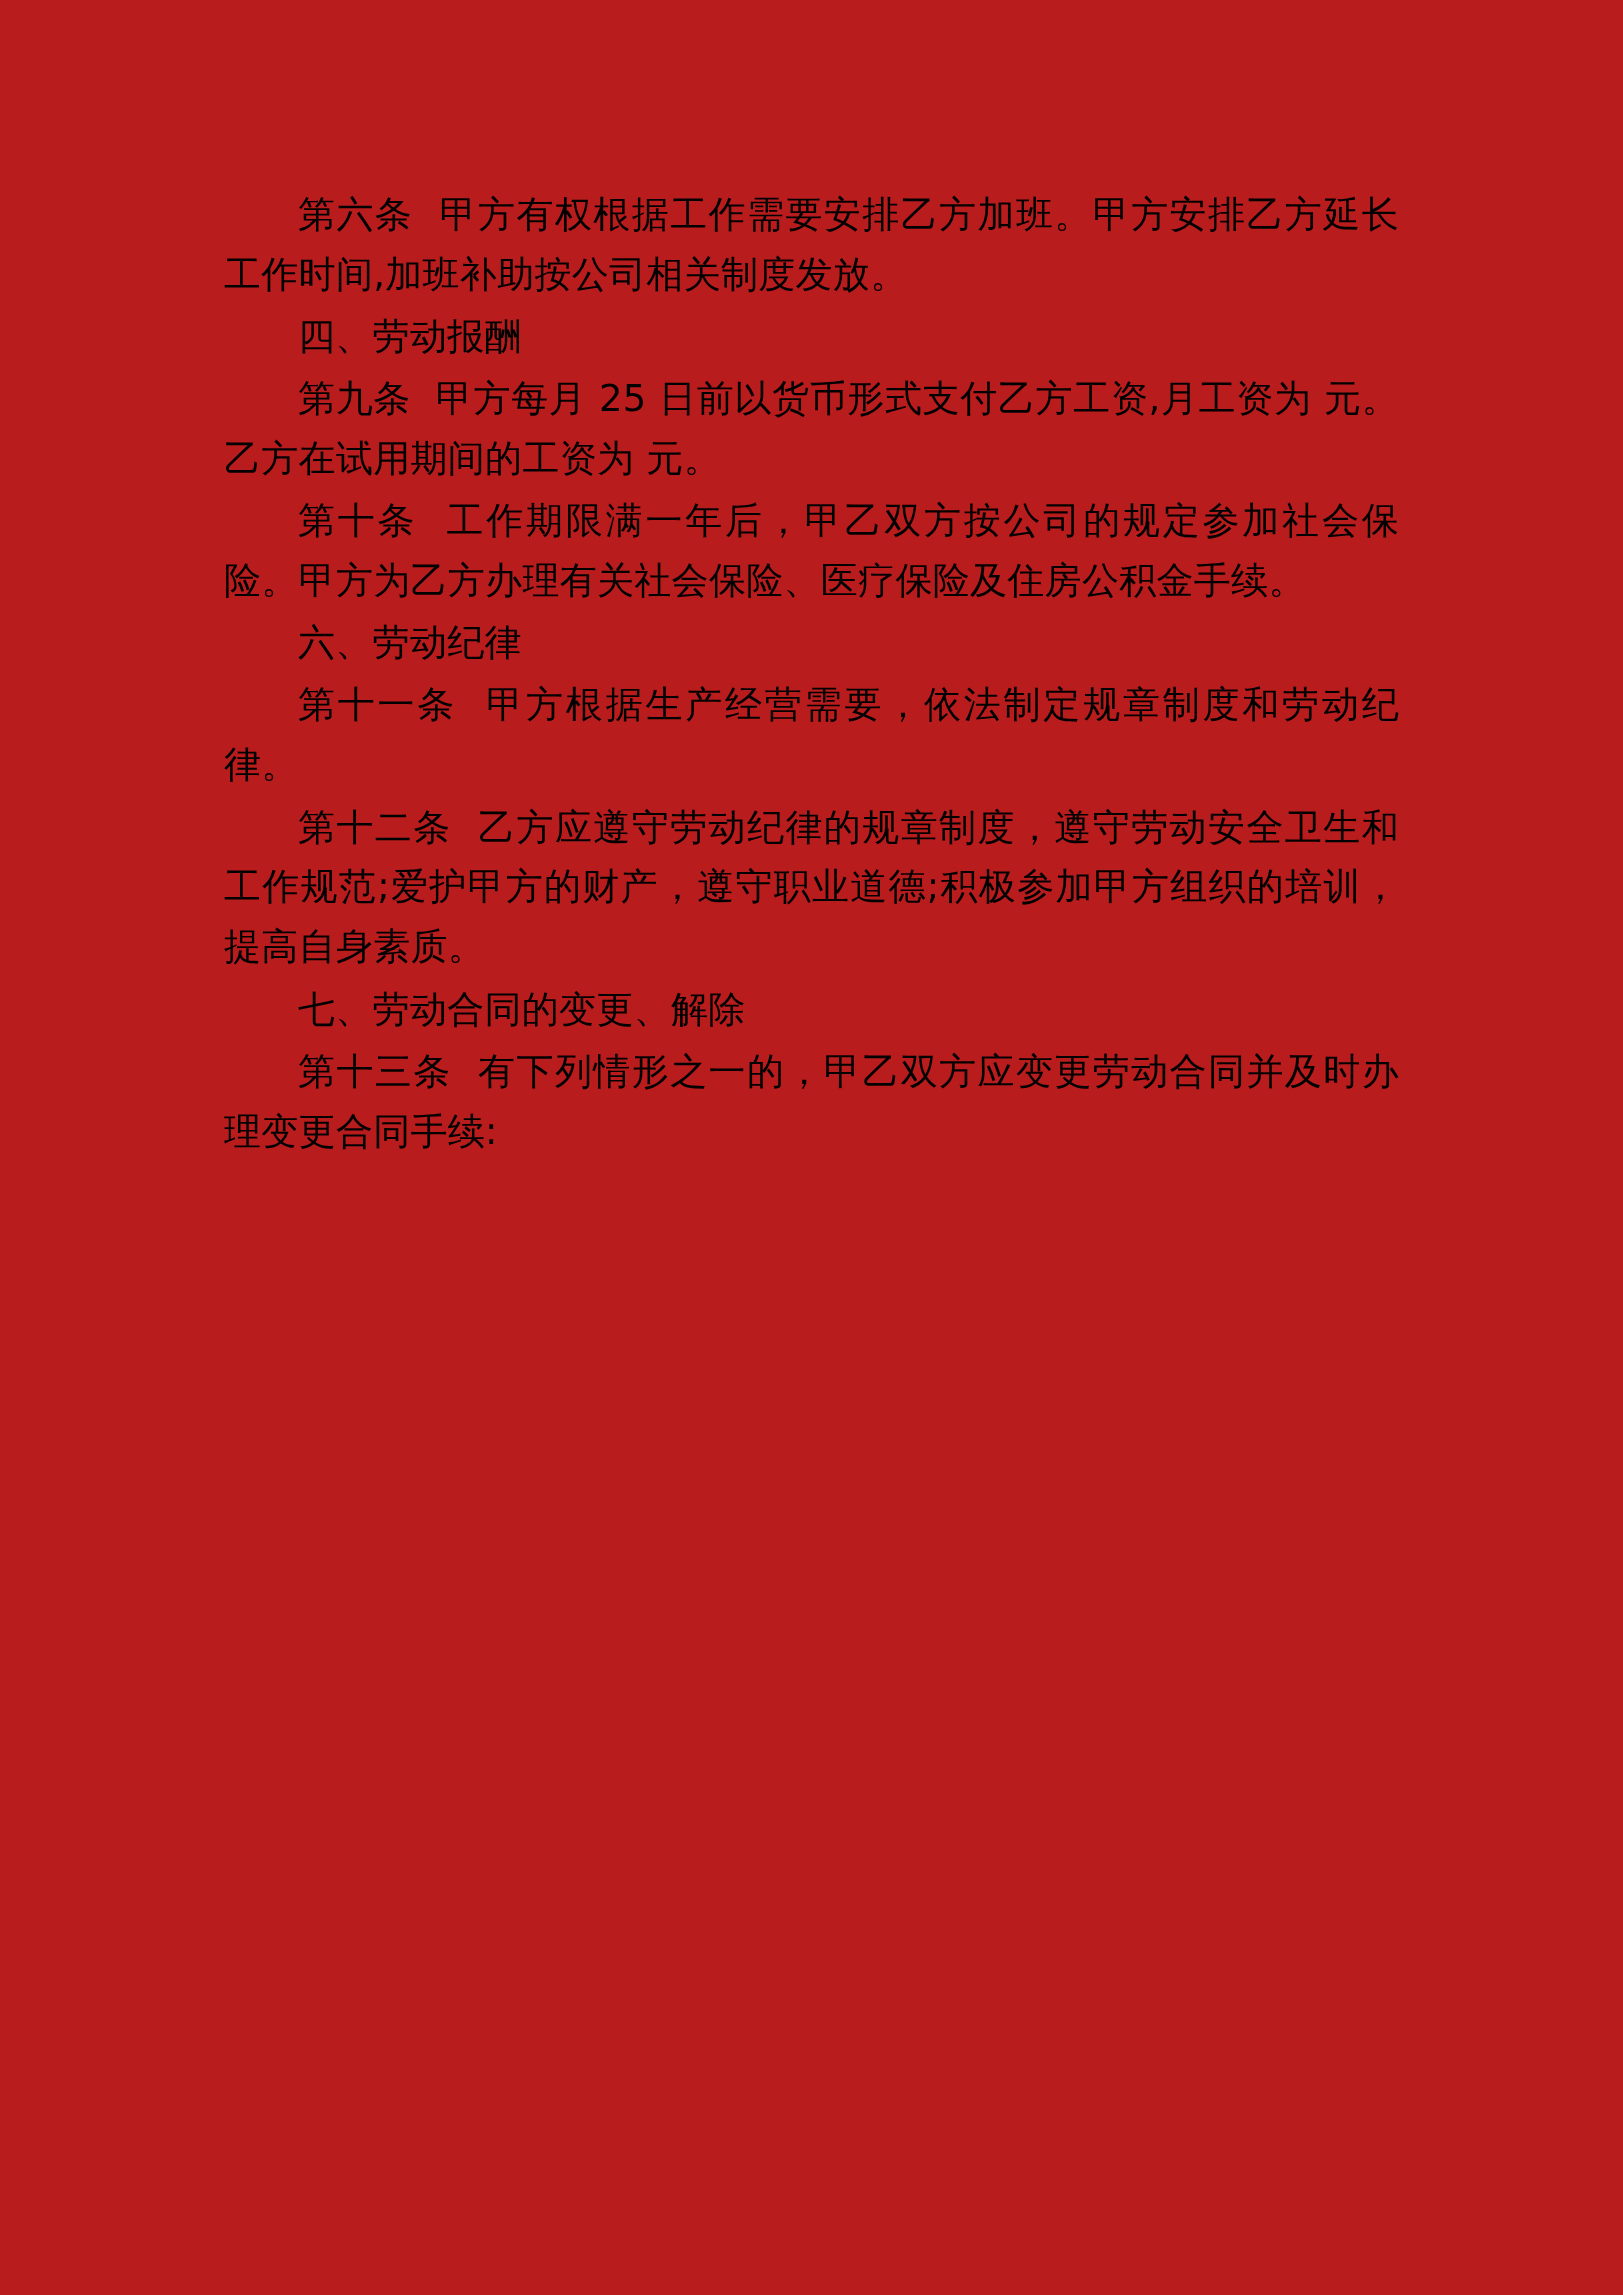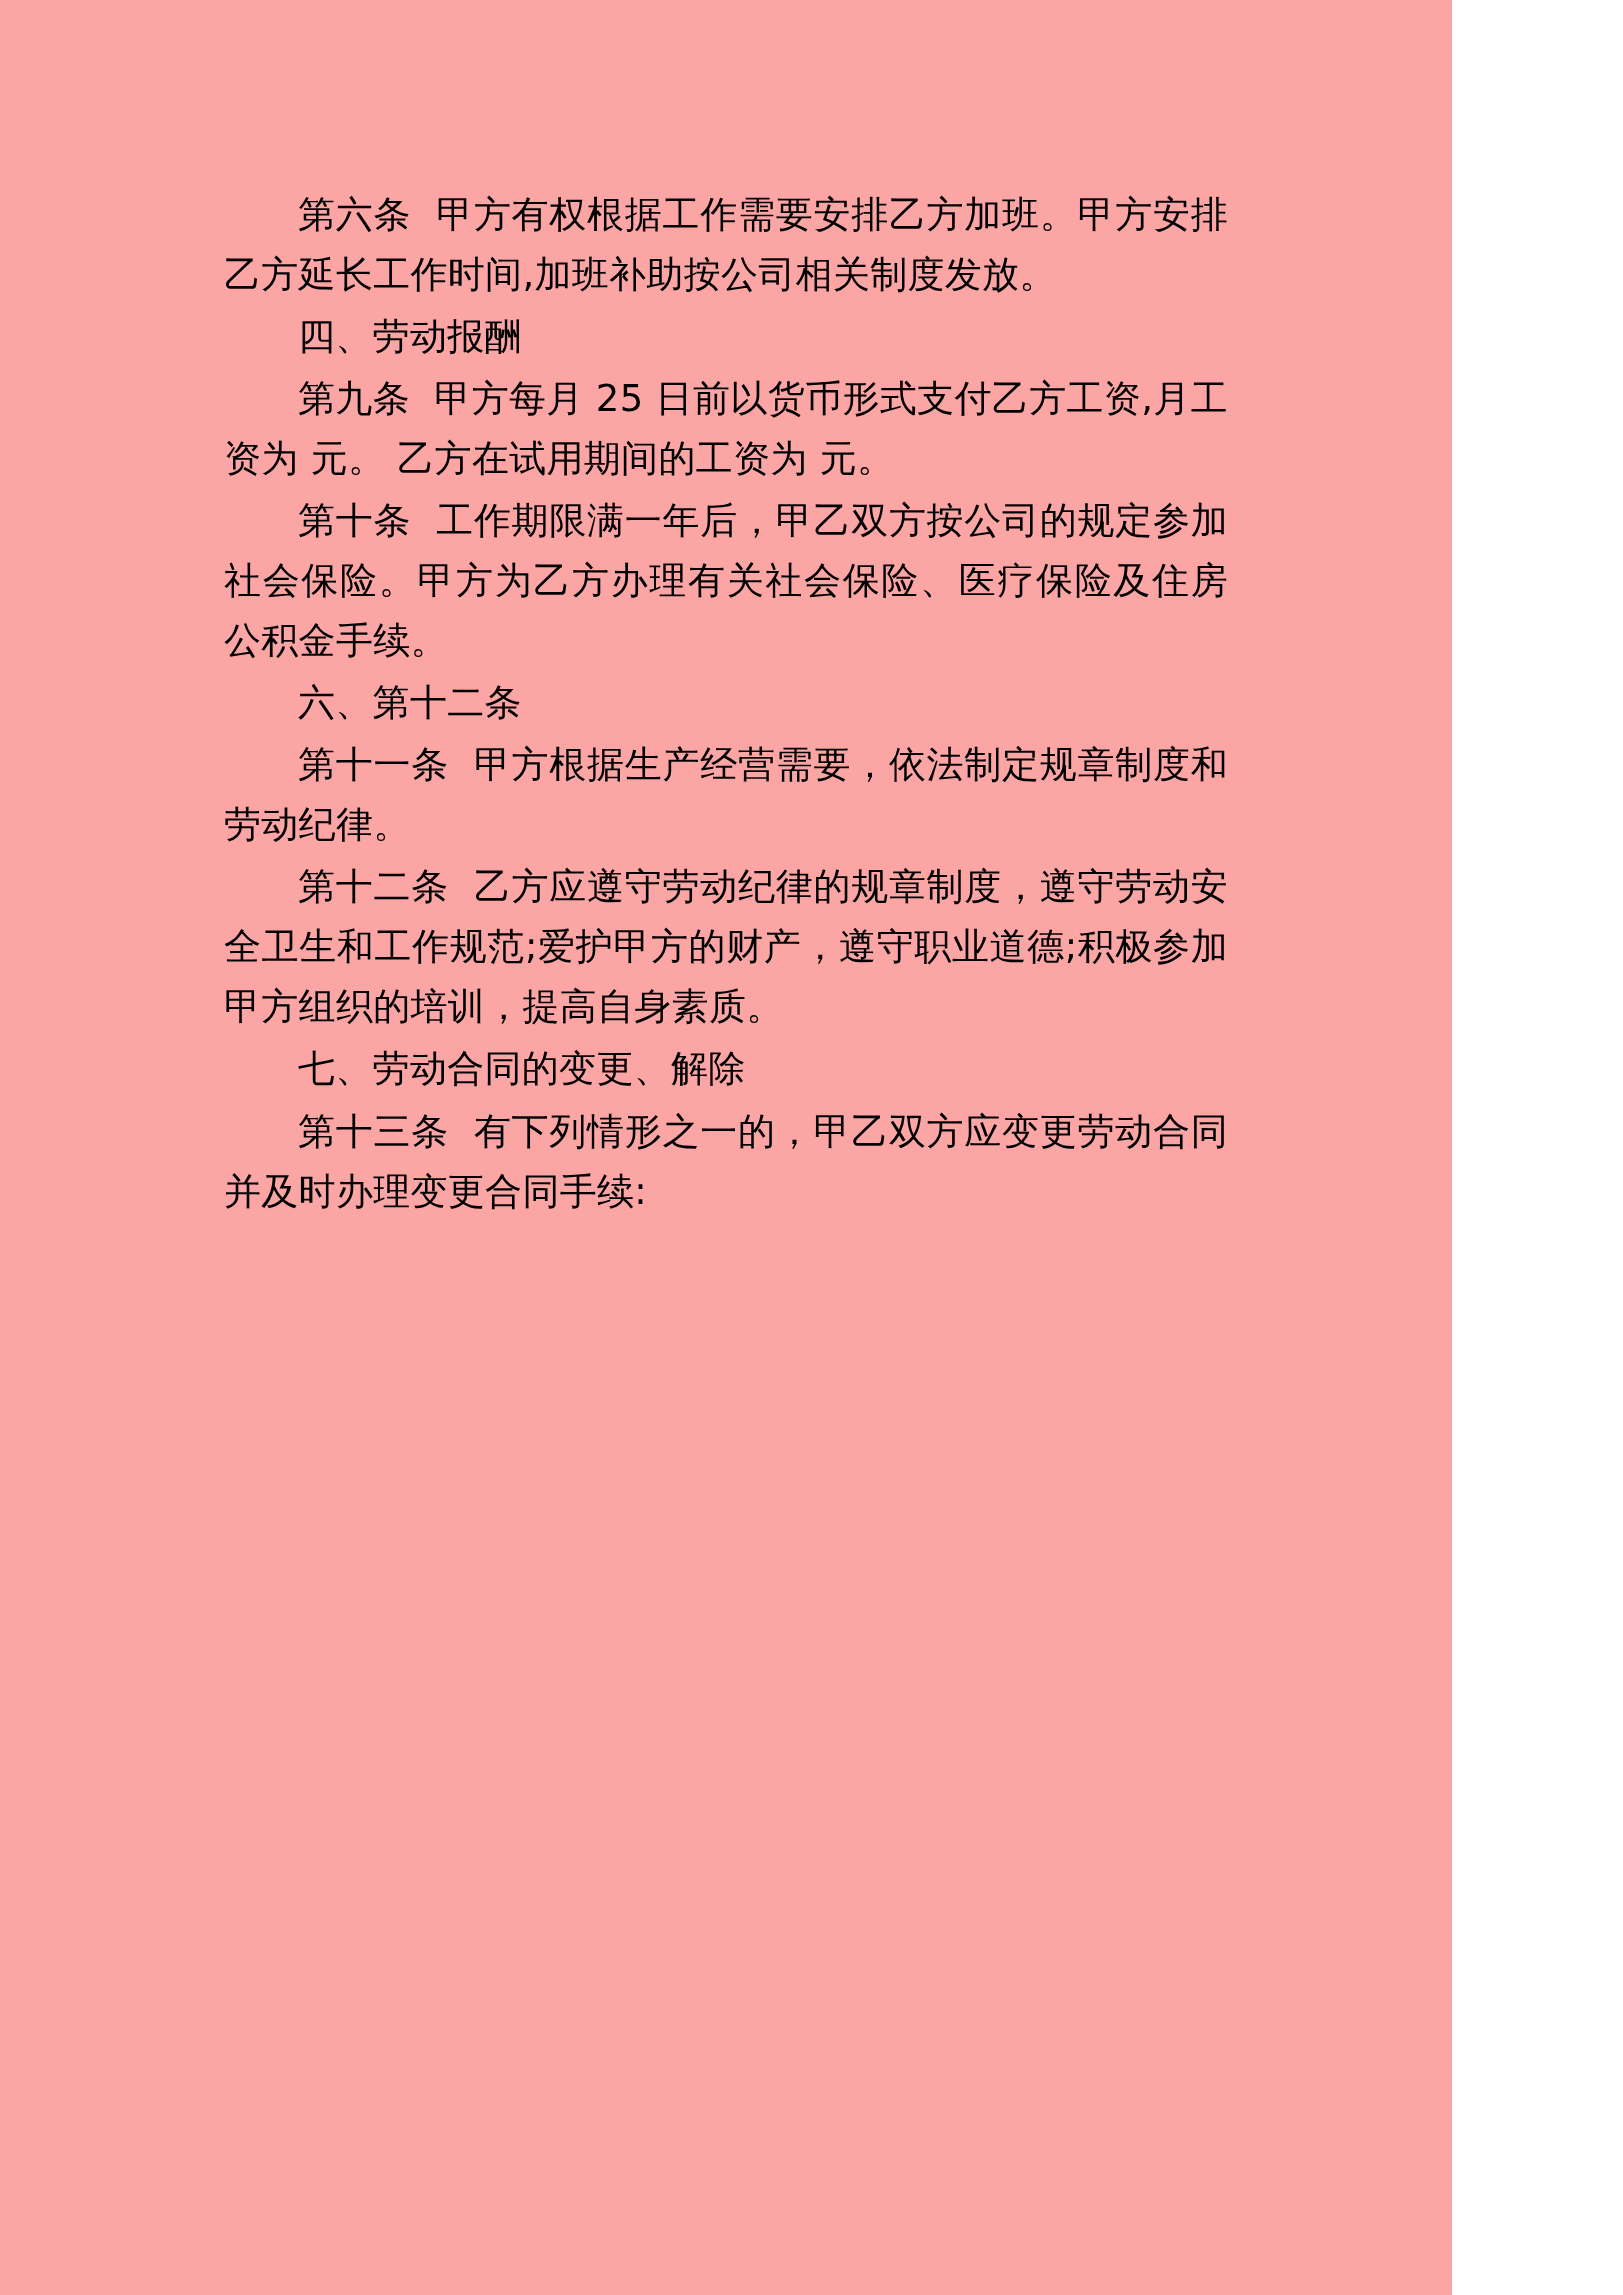--- a/index.html
+++ b/index.html
@@ -9,25 +9,25 @@
   }
   body {
     width: 1623px;
     height: 2295px;
     font-family: "DejaVu Sans", "Liberation Sans", sans-serif;
     color: #000000;
     -webkit-font-smoothing: antialiased;
   }
   .page {
     position: relative;
-    width: 1452px;
+    width: 1623px;
     height: 2295px;
     box-sizing: border-box;
     padding: 185px 224px 146px 224px;
-    background: #fca5a5;
+    background: #b91c1c;
   }
   .doc-body {
     font-size: 37px;
     line-height: 1.62;
     text-align: justify;
     text-justify: inter-ideograph;
     letter-spacing: 0.3px;
   }
   .para {
     margin: 0 0 2.2px 0;
@@ -46,21 +46,21 @@
 <div class="page">
   <div class="doc-body">
 
     <p class="para">第六条  甲方有权根据工作需要安排乙方加班。甲方安排乙方延长工作时间,加班补助按公司相关制度发放。</p>
 
     <p class="heading">四、劳动报酬</p>
     <p class="para">第九条  甲方每月 25 日前以货币形式支付乙方工资,月工资为 元。 乙方在试用期间的工资为 元。</p>
 
     <p class="para">第十条  工作期限满一年后，甲乙双方按公司的规定参加社会保险。甲方为乙方办理有关社会保险、医疗保险及住房公积金手续。</p>
 
-    <p class="heading">六、第十二条</p>
+    <p class="heading">六、劳动纪律</p>
     <p class="para">第十一条  甲方根据生产经营需要，依法制定规章制度和劳动纪律。</p>
     <p class="para">第十二条  乙方应遵守劳动纪律的规章制度，遵守劳动安全卫生和工作规范;爱护甲方的财产，遵守职业道德;积极参加甲方组织的培训，提高自身素质。</p>
 
     <p class="heading">七、劳动合同的变更、解除</p>
     <p class="para">第十三条  有下列情形之一的，甲乙双方应变更劳动合同并及时办理变更合同手续:</p>
 
   </div>
 </div>
 
 

